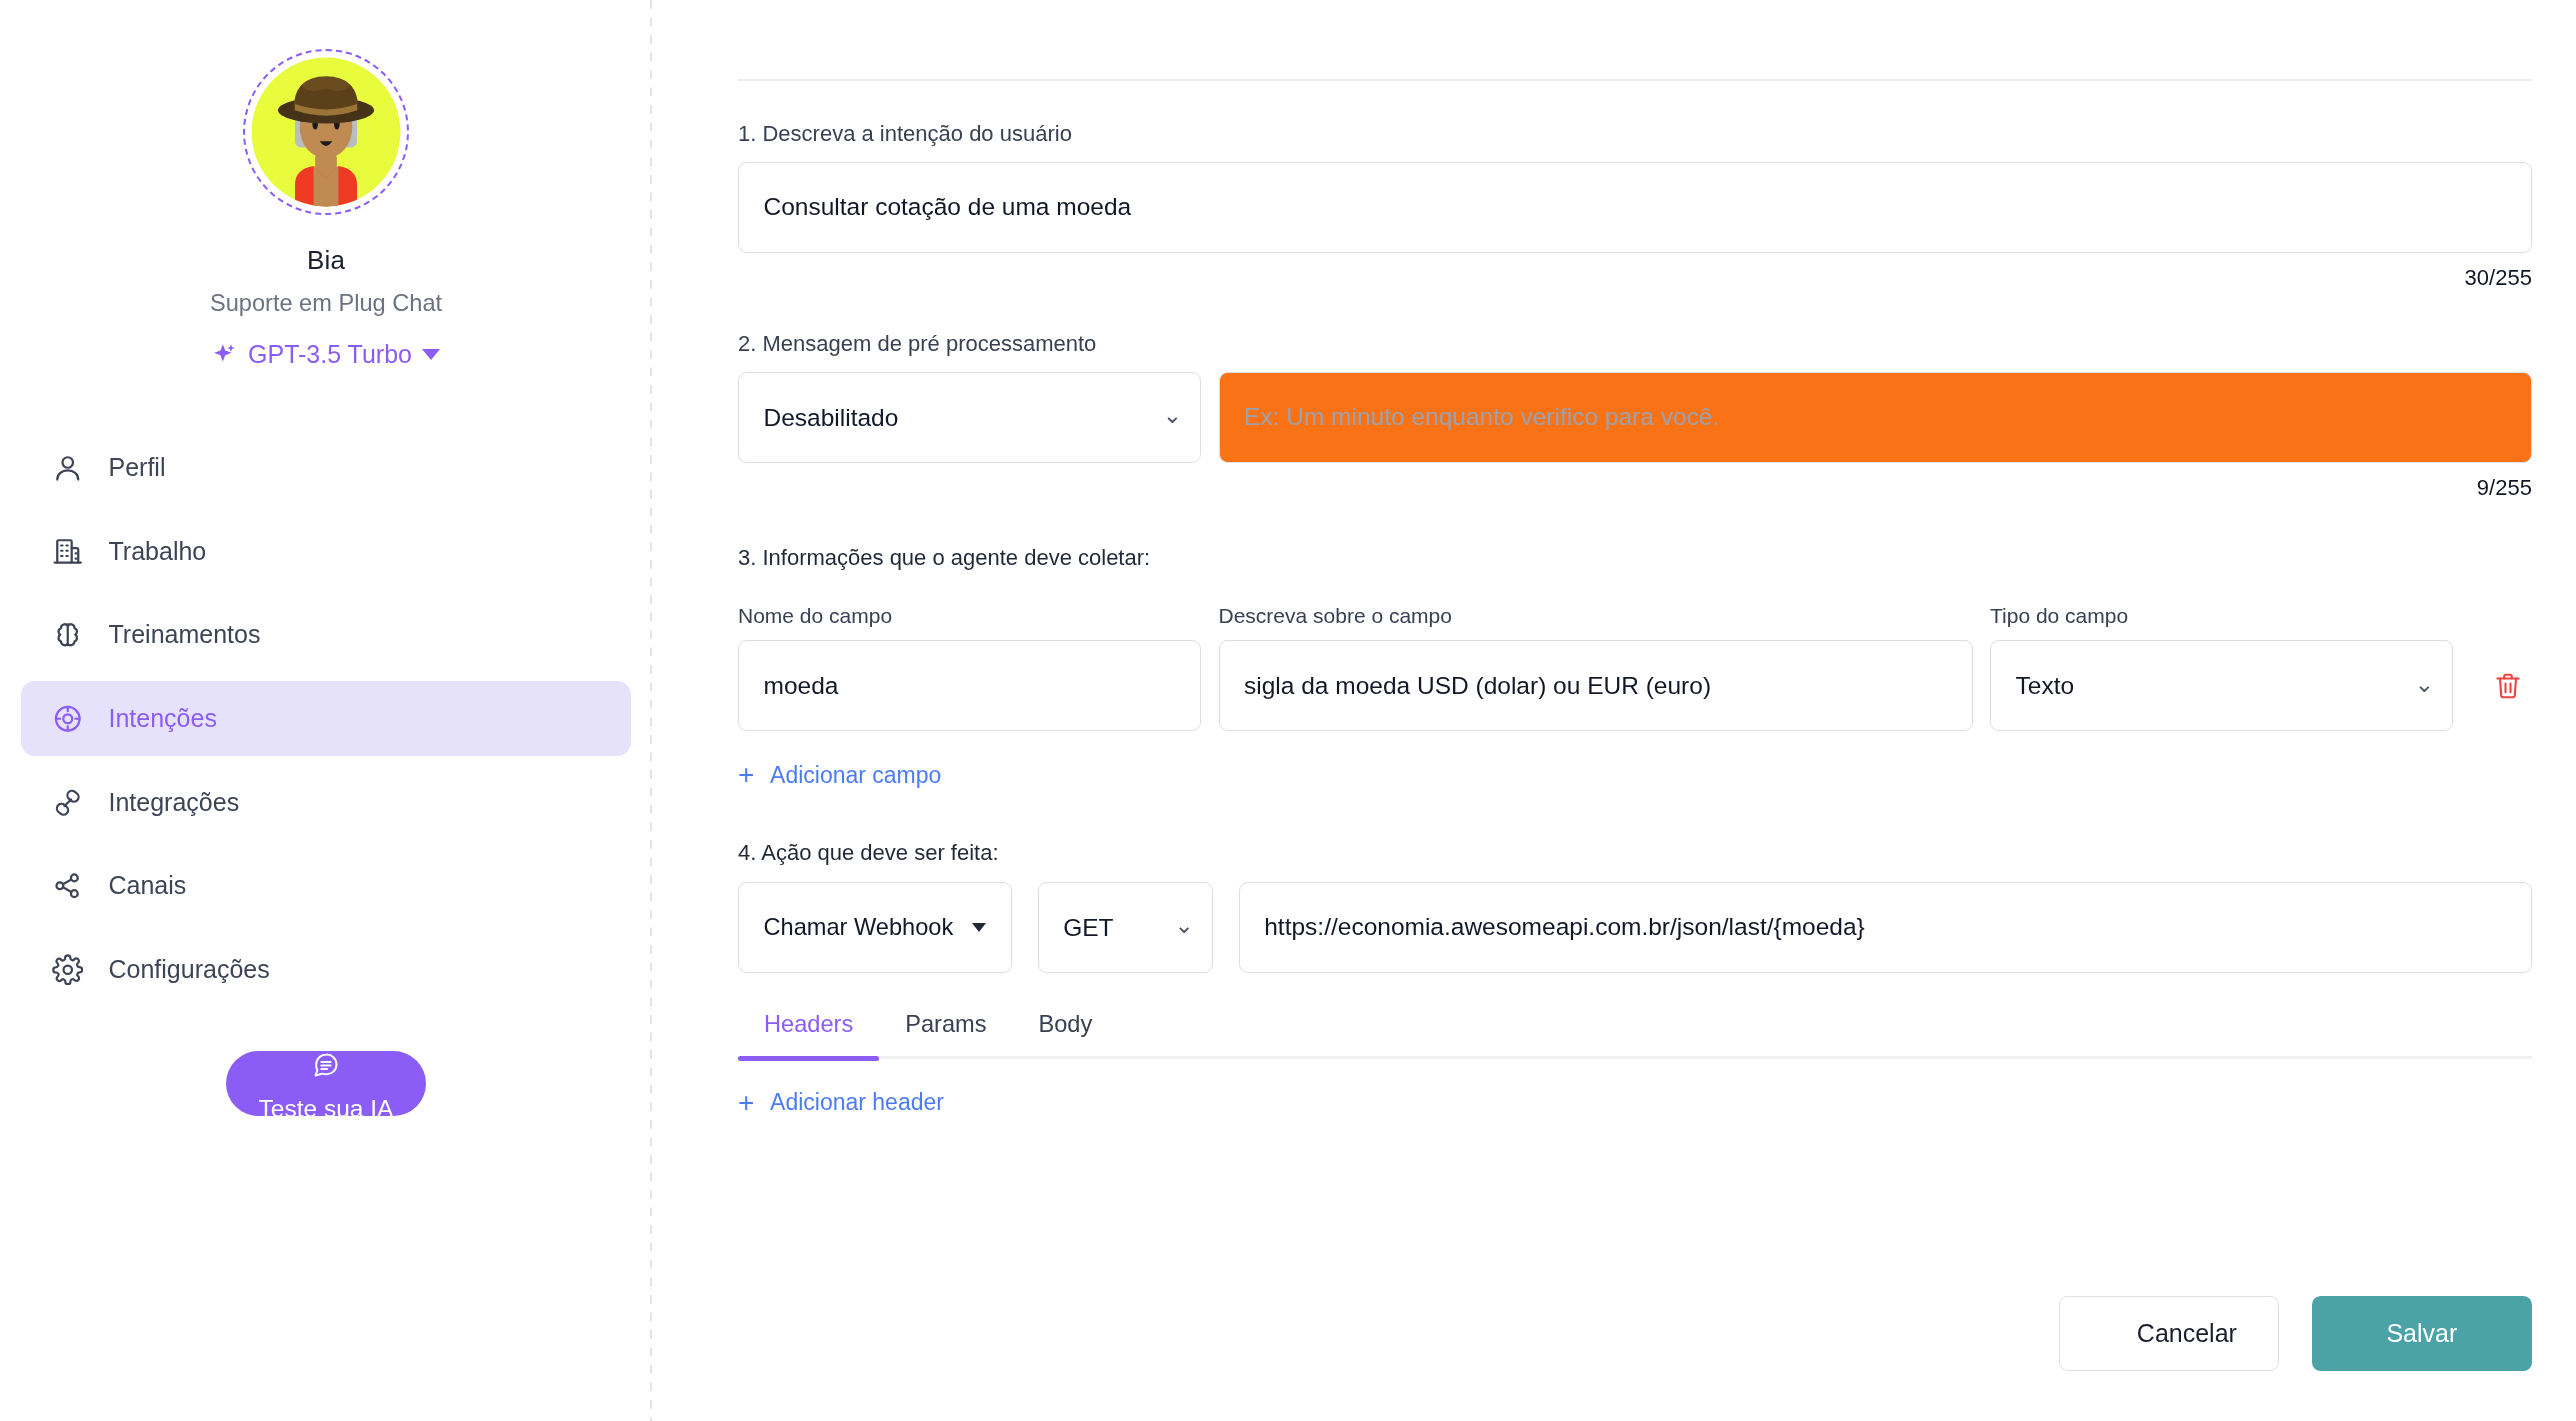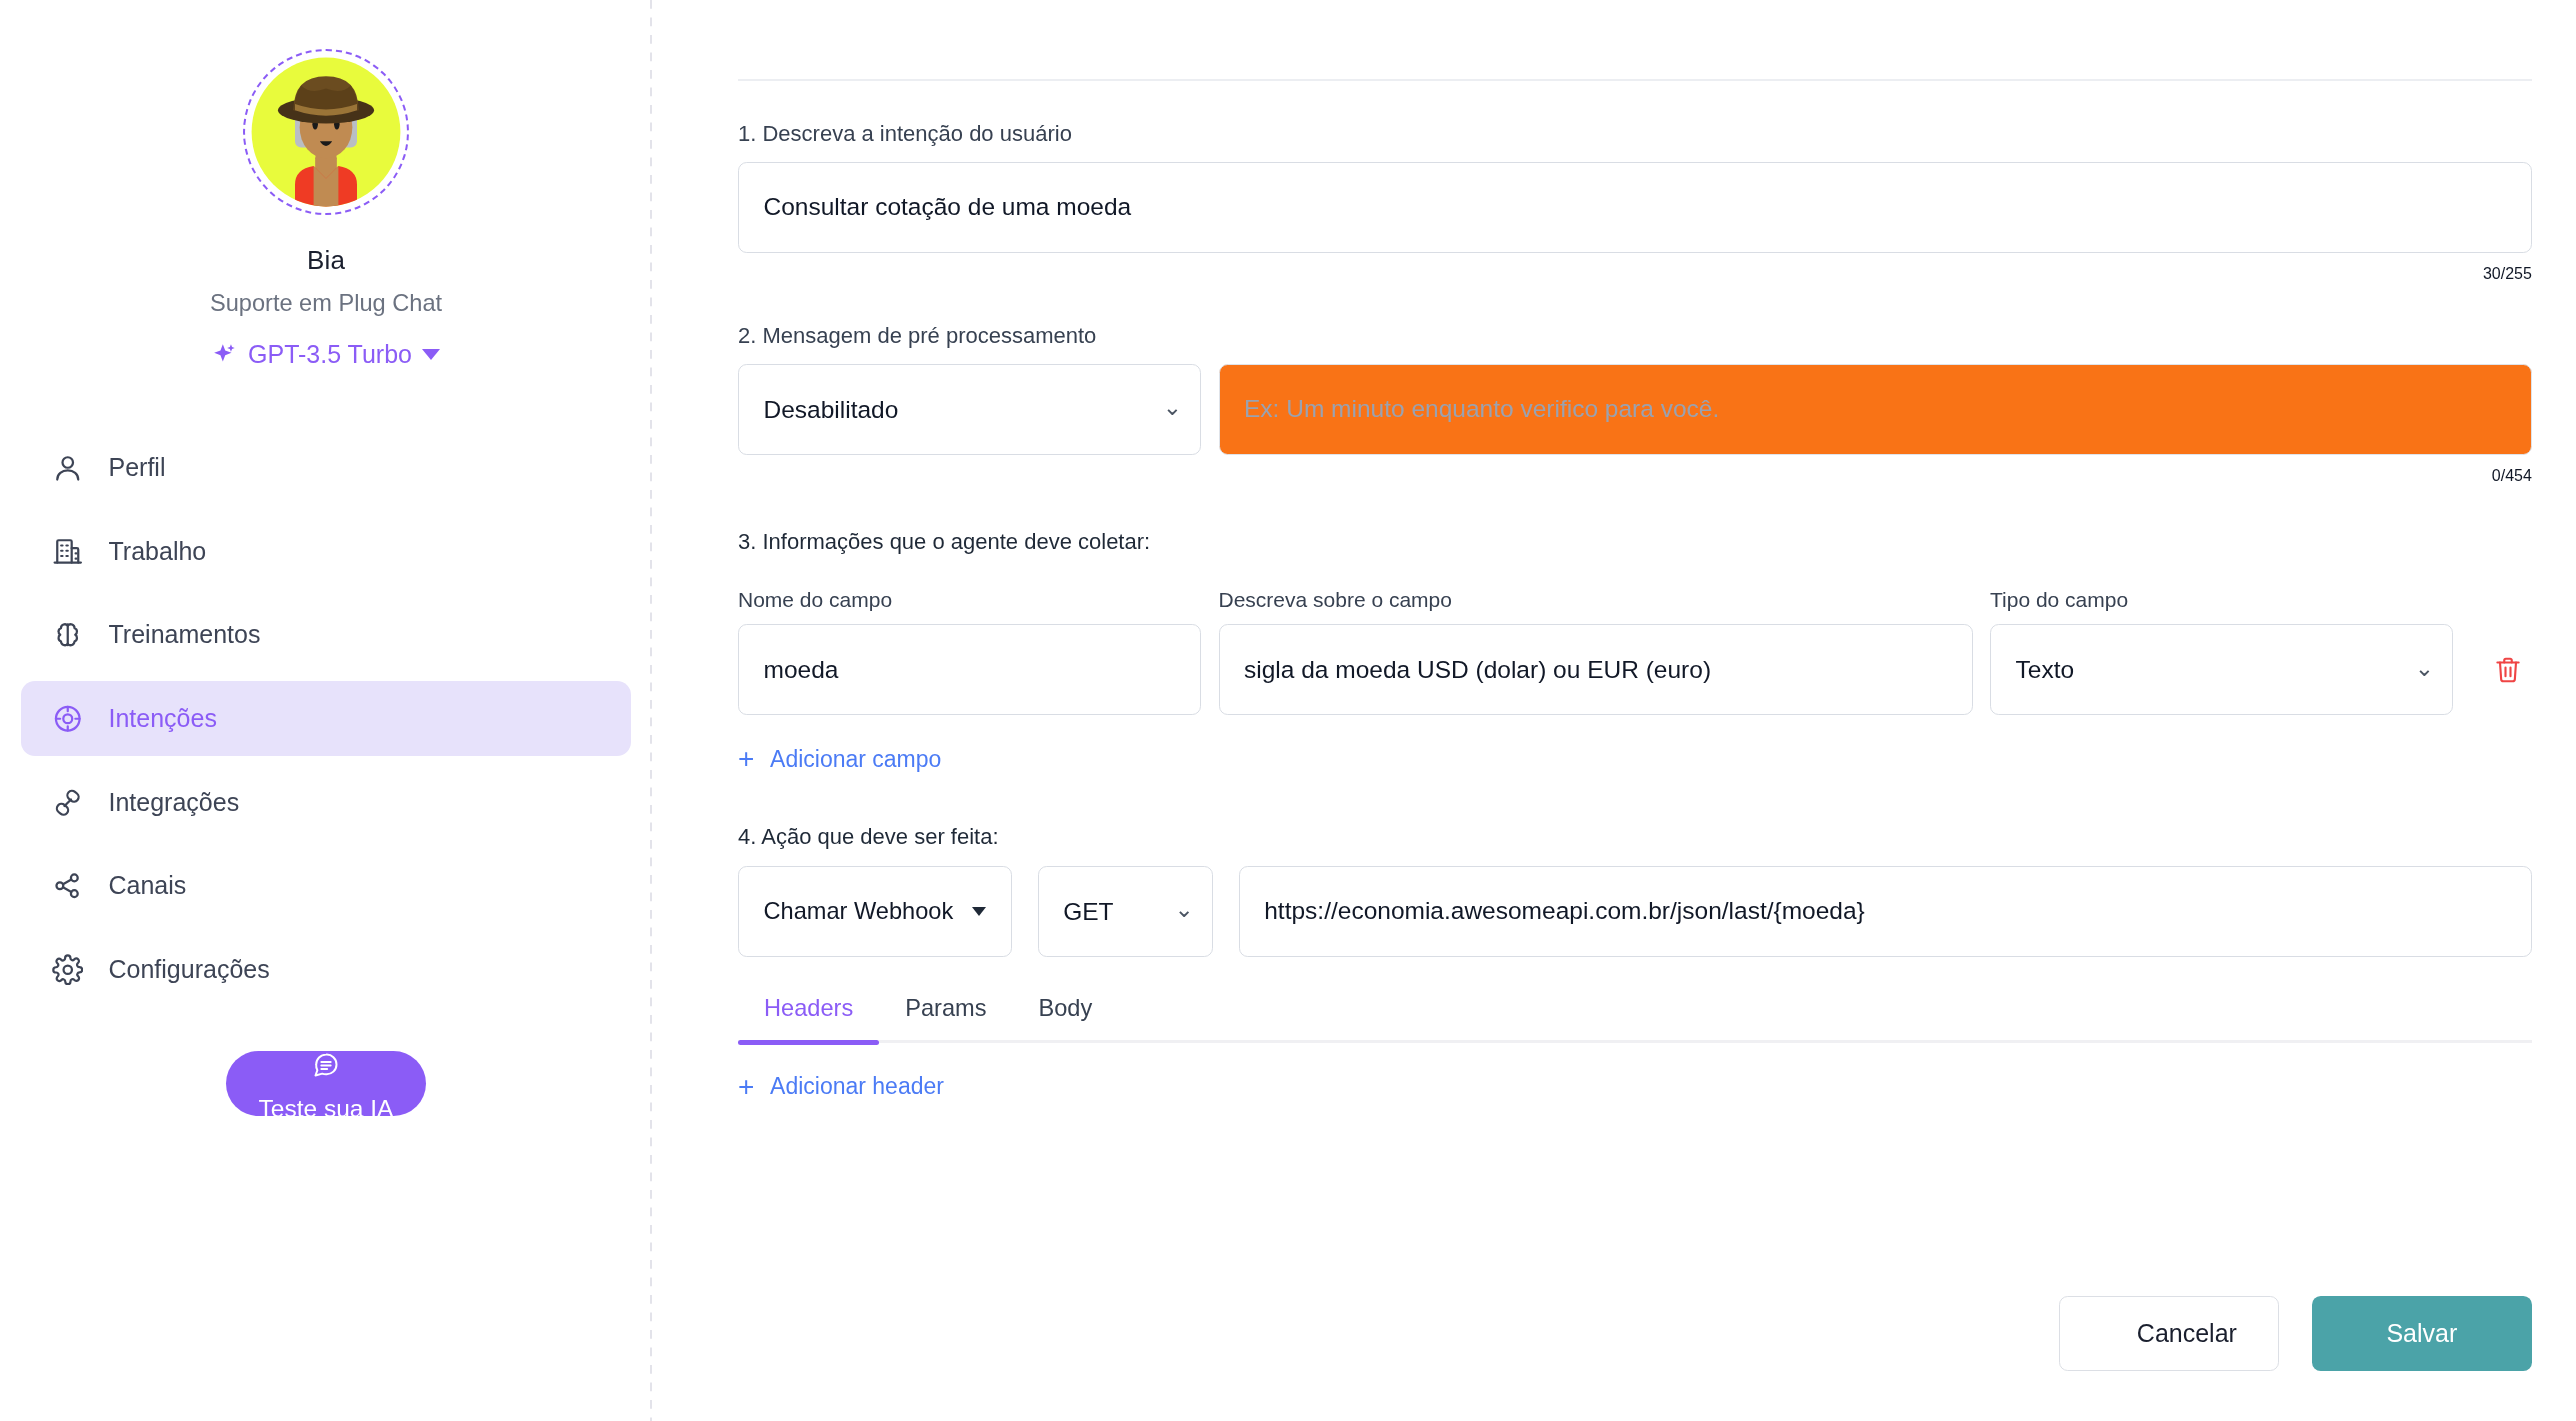--- a/index.html
+++ b/index.html
@@ -118,21 +118,21 @@
     font-size: 24.5px;
     color: #111827;
     padding: 0 24.5px;
     outline: none;
   }
   .txt-input::placeholder { color: #9aa2b1; }
   .txt-input.muted { background: #f97316; border-color: #dfe3e9; }
 
   .counter {
     text-align: right;
-    font-size: 16px;
+    font-size: 22px;
     color: #111827;
     margin-top: 12.2px;
   }
 
   .sel {
     height: 91px;
     border: 1.7px solid #d9dde4;
     border-radius: 8.7px;
     background: #fff;
     font-family: inherit;
@@ -406,21 +406,21 @@
 
     
     <div class="field-label">2. Mensagem de pré processamento</div>
     <div class="row2">
       <div class="sel-wrap" style="width:463px;flex:0 0 463px;">
         <select class="sel" style="width:463px"><option value="Desabilitado">Desabilitado</option><option value="Habilitado">Habilitado</option></select>
         <span class="chev">⌄</span>
       </div>
       <input class="txt-input muted" type="text" placeholder="Ex: Um minuto enquanto verifico para você." style="">
     </div>
-    <div class="counter">0/454</div>
+    <div class="counter">9/255</div>
 
     
     <div class="sec-label sec3-head">3. Informações que o agente deve coletar:</div>
 
     <div class="col-heads">
       <div class="col-head ch-a">Nome do campo</div>
       <div class="col-head ch-b">Descreva sobre o campo</div>
       <div class="col-head ch-c">Tipo do campo</div>
     </div>
 

